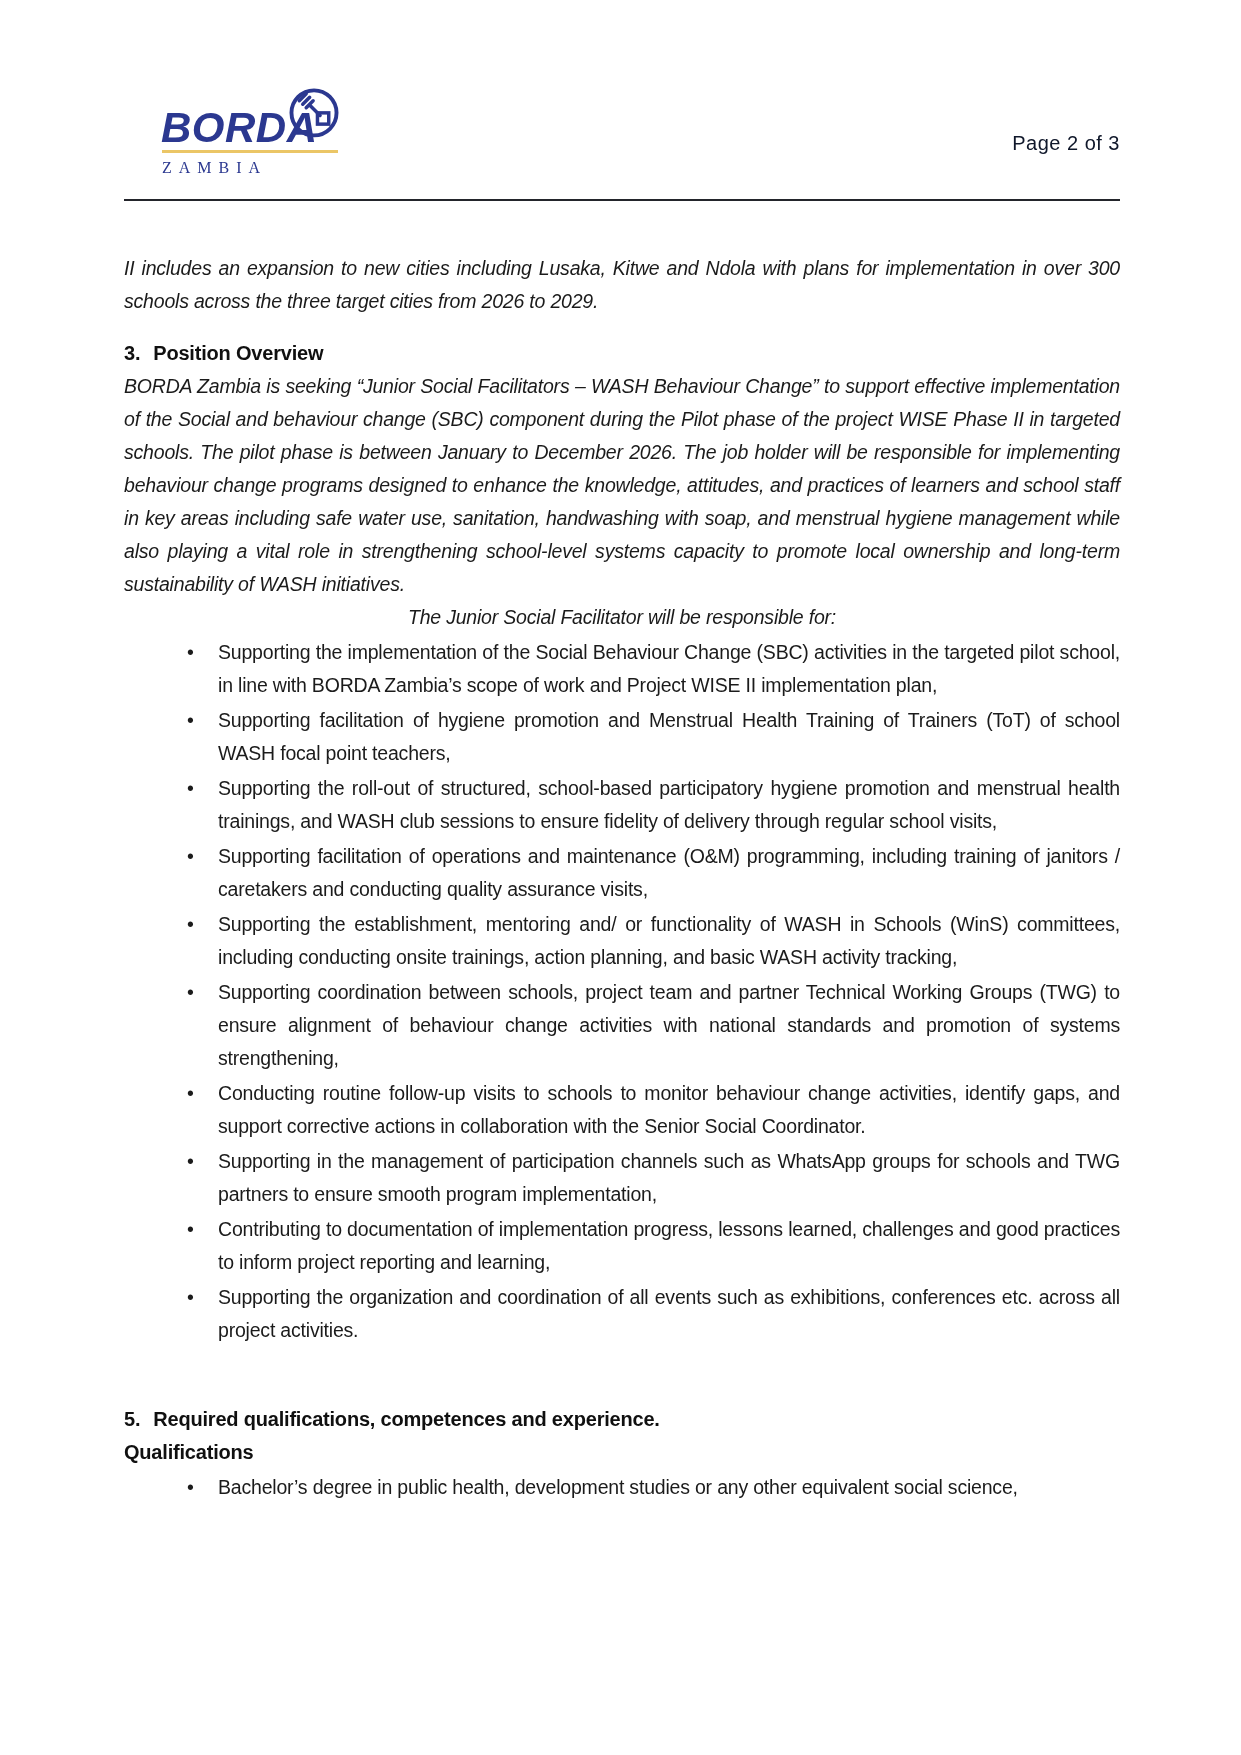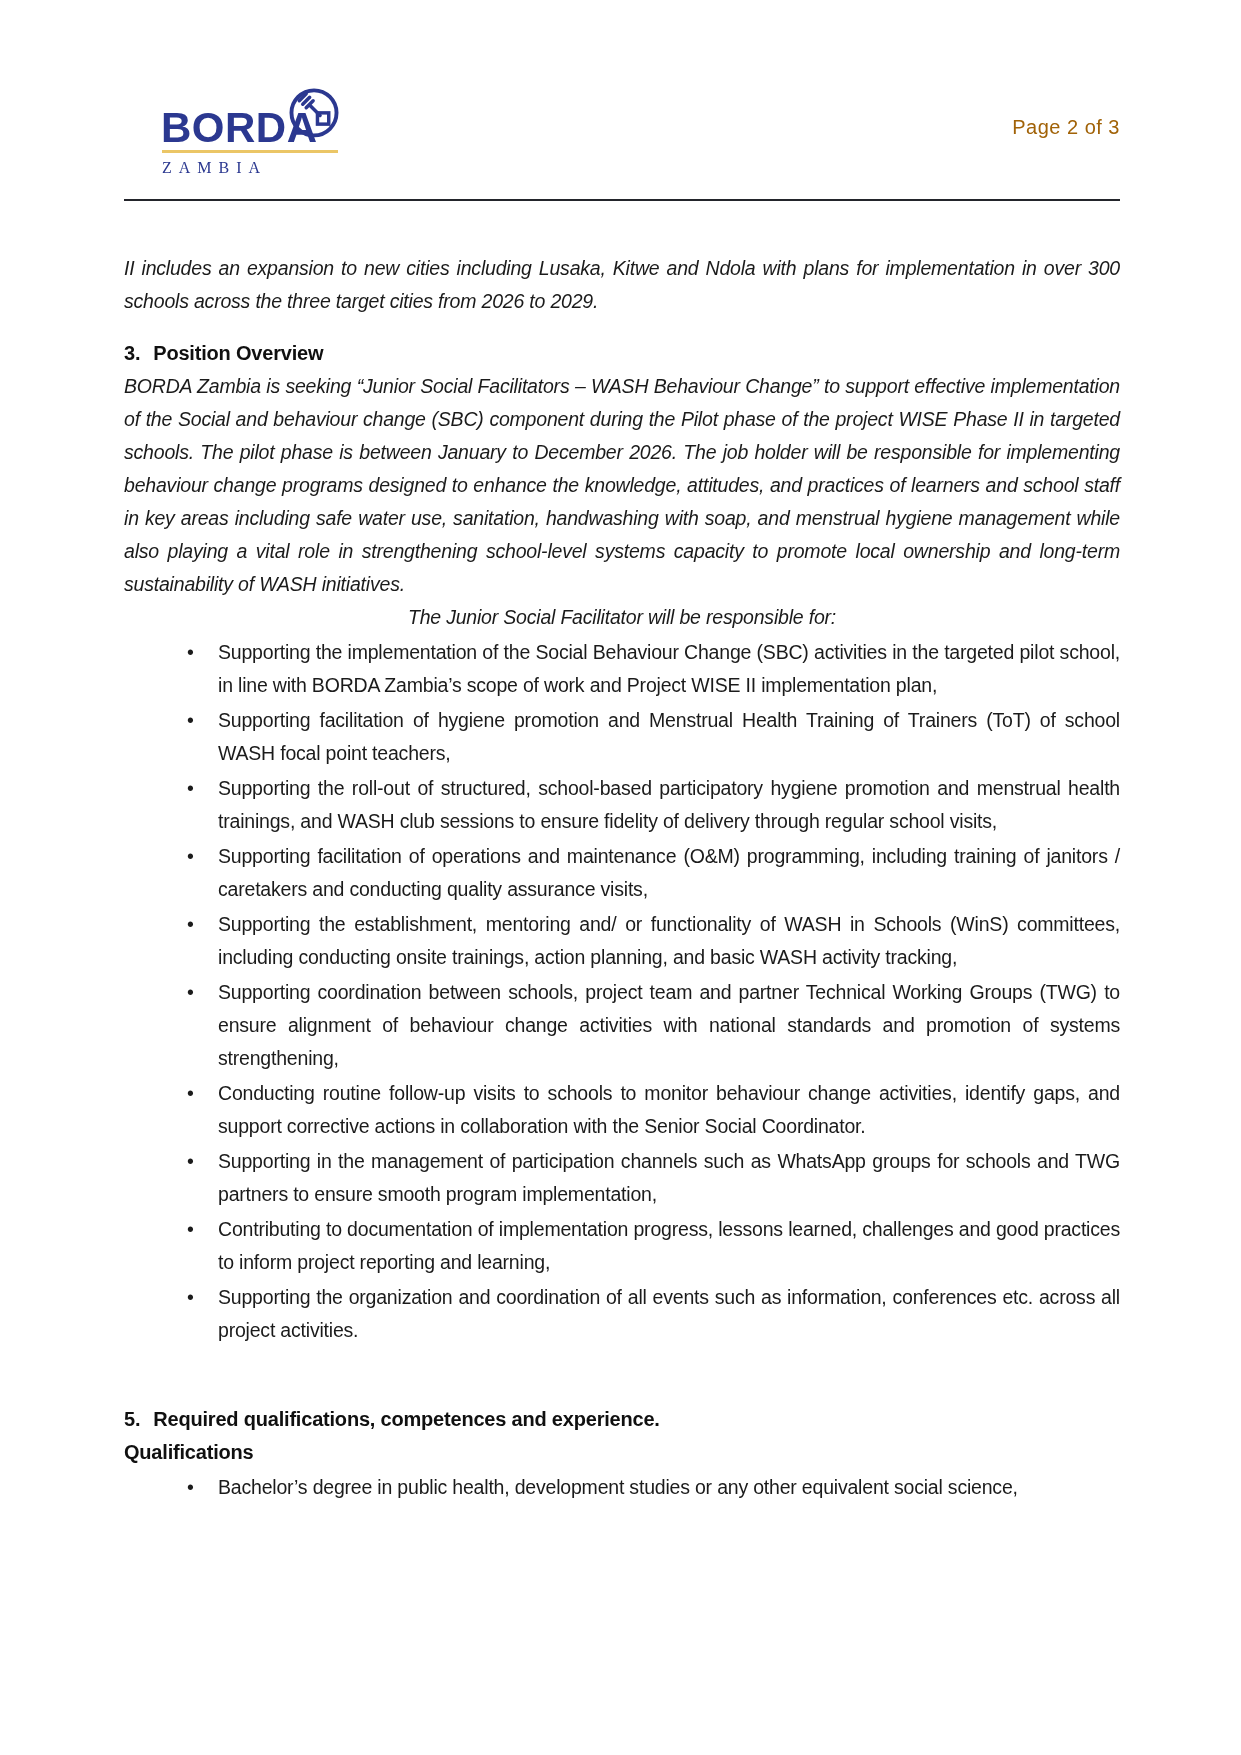--- a/index.html
+++ b/index.html
@@ -12,35 +12,35 @@
     background: #ffffff;
     font-family: "Liberation Sans", sans-serif;
     overflow: hidden;
   }
 
   
   .logo { position: absolute; left: 161px; top: 83px; width: 200px; height: 100px; }
   .logo-brand {
     position: absolute; left: 0; top: 24px;
     font-size: 42px; font-weight: 700; line-height: 1;
-    color: #2B3890; letter-spacing: 0.5px;
+    color: #2B3890; letter-spacing: 0.5px; font-style: italic;
   }
   .logo-icon { position: absolute; left: 127px; top: 0; width: 52px; height: 58px; }
   .logo-underline {
     position: absolute; left: 1px; top: 67px;
     width: 176px; height: 3px; background: #EBC666;
   }
   .logo-region {
     position: absolute; left: 1px; top: 76px;
     font-family: "Liberation Serif", serif;
     font-size: 16px; color: #2B3890; letter-spacing: 7px; font-weight: 500;
   }
   .page-num {
-    position: absolute; top: 116px; right: 121px;
-    font-size: 20px; color: #a16207; letter-spacing: 0.5px;
+    position: absolute; top: 132px; right: 121px;
+    font-size: 20px; color: #0f172a; letter-spacing: 0.5px;
   }
   .header-rule {
     position: absolute; left: 124px; right: 121px; top: 199px;
     border: none; border-top: 2.5px solid #23252b; margin: 0;
   }
 
   
   .content {
     position: absolute; left: 124px; right: 121px; top: 252px;
     font-size: 19.5px; line-height: 33px; color: #1b1b1b;
@@ -103,21 +103,21 @@
     <ul class="bullets">
       <li>Supporting the implementation of the Social Behaviour Change (SBC) activities in the targeted pilot school, in line with BORDA Zambia’s scope of work and Project WISE II implementation plan,</li>
       <li>Supporting facilitation of hygiene promotion and Menstrual Health Training of Trainers (ToT) of school WASH focal point teachers,</li>
       <li>Supporting the roll-out of structured, school-based participatory hygiene promotion and menstrual health trainings, and WASH club sessions to ensure fidelity of delivery through regular school visits,</li>
       <li>Supporting facilitation of operations and maintenance (O&amp;M) programming, including training of janitors / caretakers and conducting quality assurance visits,</li>
       <li>Supporting the establishment, mentoring and/ or functionality of WASH in Schools (WinS) committees, including conducting onsite trainings, action planning, and basic WASH activity tracking,</li>
       <li>Supporting coordination between schools, project team and partner Technical Working Groups (TWG) to ensure alignment of behaviour change activities with national standards and promotion of systems strengthening,</li>
       <li>Conducting routine follow-up visits to schools to monitor behaviour change activities, identify gaps, and support corrective actions in collaboration with the Senior Social Coordinator.</li>
       <li>Supporting in the management of participation channels such as WhatsApp groups for schools and TWG partners to ensure smooth program implementation,</li>
       <li>Contributing to documentation of implementation progress, lessons learned, challenges and good practices to inform project reporting and learning,</li>
-      <li>Supporting the organization and coordination of all events such as information, conferences etc. across all project activities.</li>
+      <li>Supporting the organization and coordination of all events such as exhibitions, conferences etc. across all project activities.</li>
     </ul>
 
     <h2 class="h-sec5">
       <span class="sec-num">5.</span><span>Required qualifications, competences and experience.</span>
     </h2>
     <h3>Qualifications</h3>
 
     <ul class="bullets">
       <li>Bachelor’s degree in public health, development studies or any other equivalent social science,</li>
     </ul>

